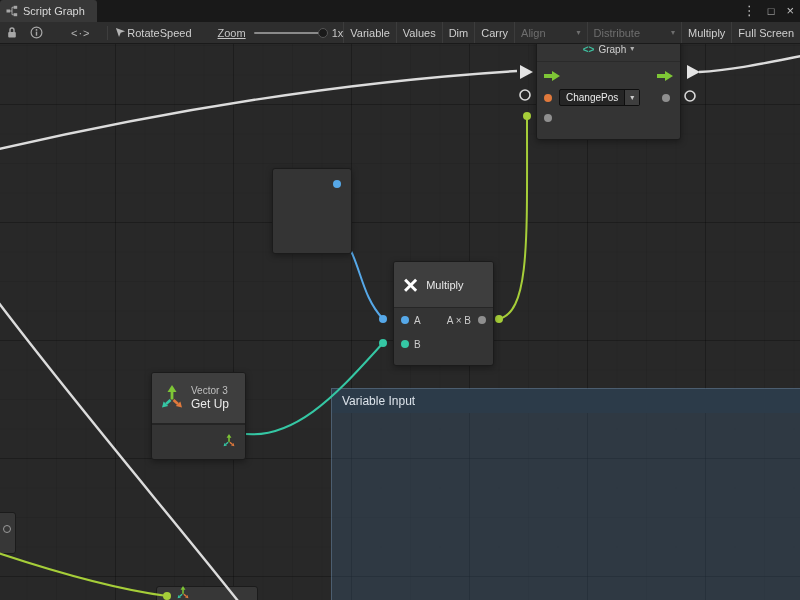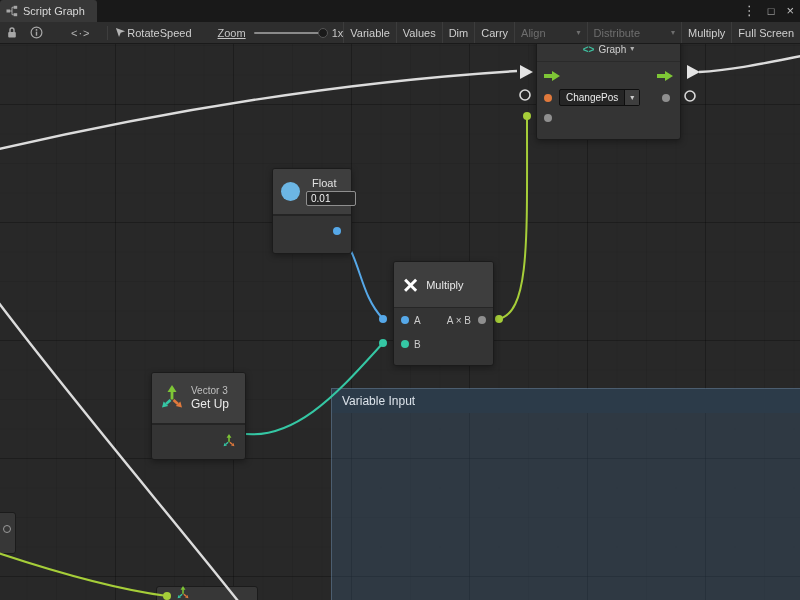--- a/index.html
+++ b/index.html
@@ -267,27 +267,20 @@
         <span class="dd-caret">▾</span>
       </span>
       <span class="dot gray"></span>
     </div>
     <div class="value-row">
       <span class="dot gray"></span>
     </div>
   </div>
 
   <div class="node float-node">
-    <div class="float-main">
-      <span class="float-circle"></span>
-      <span class="float-col">
-        <span class="float-title">Float</span>
-        <span class="float-field">0.01</span>
-      </span>
-    </div>
     <div class="float-ports">
       <span class="dot blue"></span>
     </div>
   </div>
 
   <div class="node mult-node">
     <div class="mult-header node-header">
       <span class="mult-x">×</span>
       <span class="mult-title">Multiply</span>
     </div>

